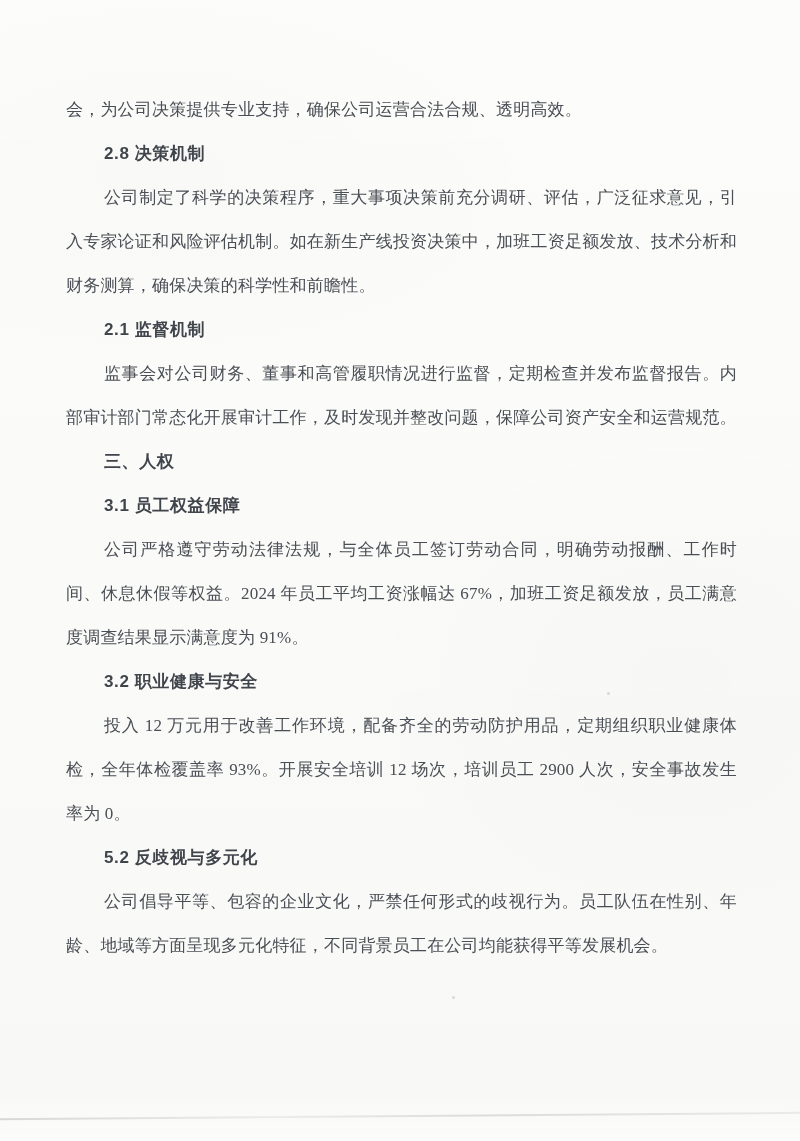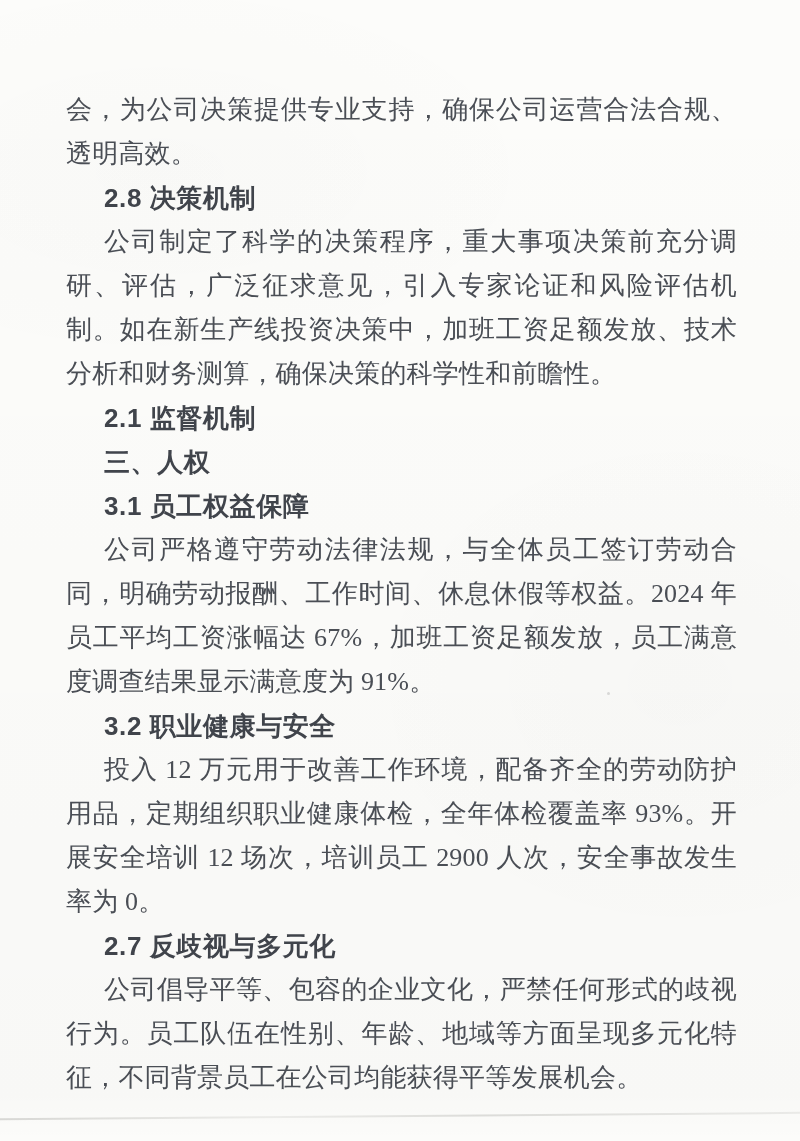--- a/index.html
+++ b/index.html
@@ -19,21 +19,21 @@
       radial-gradient(ellipse 600px 300px at 20% 15%, rgba(0,0,0,0.012), transparent 70%),
       radial-gradient(ellipse 500px 400px at 85% 60%, rgba(0,0,0,0.010), transparent 70%),
       linear-gradient(180deg, rgba(255,255,255,0) 0%, rgba(0,0,0,0.015) 96%, rgba(255,255,255,0) 100%);
     pointer-events: none;
   }
   .page-body {
     position: absolute;
     top: 88px;
     left: 66px;
     width: 671px;
-    font-size: 26px;
+    font-size: 17px;
     line-height: 44px;
     color: #4a4e55;
     text-align: justify;
     letter-spacing: 0.2px;
   }
   .page-body p { margin: 0; }
   .para { text-indent: 38px; }
   .continuation { text-indent: 0; }
   .heading {
     text-indent: 38px;
@@ -66,24 +66,25 @@
 </head>
 <body>
 
 <div class="scan-tint"></div>
 
 <div class="page-body">
   <p class="continuation">会，为公司决策提供专业支持，确保公司运营合法合规、透明高效。</p>
   <p class="heading">2.8 决策机制</p>
   <p class="para">公司制定了科学的决策程序，重大事项决策前充分调研、评估，广泛征求意见，引入专家论证和风险评估机制。如在新生产线投资决策中，加班工资足额发放、技术分析和财务测算，确保决策的科学性和前瞻性。</p>
   <p class="heading">2.1 监督机制</p>
+  <p class="para">监事会对公司财务、董事和高管履职情况进行监督，定期检查并发布监督报告。内部审计部门常态化开展审计工作，及时发现并整改问题，保障公司资产安全和运营规范。</p>
   <p class="heading">三、人权</p>
   <p class="heading">3.1 员工权益保障</p>
   <p class="para">公司严格遵守劳动法律法规，与全体员工签订劳动合同，明确劳动报酬、工作时间、休息休假等权益。2024 年员工平均工资涨幅达 67%，加班工资足额发放，员工满意度调查结果显示满意度为 91%。</p>
   <p class="heading">3.2 职业健康与安全</p>
   <p class="para">投入 12 万元用于改善工作环境，配备齐全的劳动防护用品，定期组织职业健康体检，全年体检覆盖率 93%。开展安全培训 12 场次，培训员工 2900 人次，安全事故发生率为 0。</p>
-  <p class="heading">2.7 反歧视与多元化</p>
+  <p class="heading">5.2 反歧视与多元化</p>
   <p class="para">公司倡导平等、包容的企业文化，严禁任何形式的歧视行为。员工队伍在性别、年龄、地域等方面呈现多元化特征，不同背景员工在公司均能获得平等发展机会。</p>
 </div>
 
 <div class="paper-edge"></div>
 <div class="speck" style="left:607px; top:692px;"></div>
 <div class="speck" style="left:452px; top:996px;"></div>
 
 </body></html>

